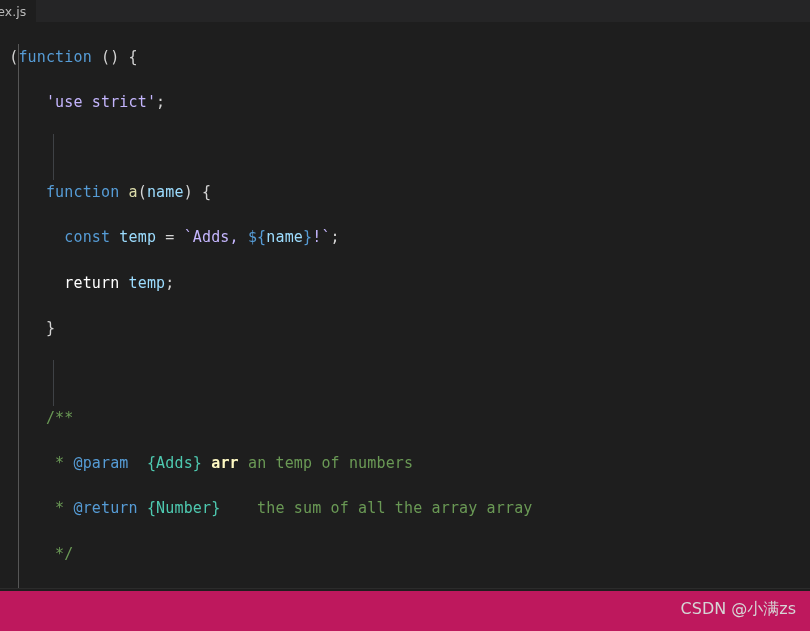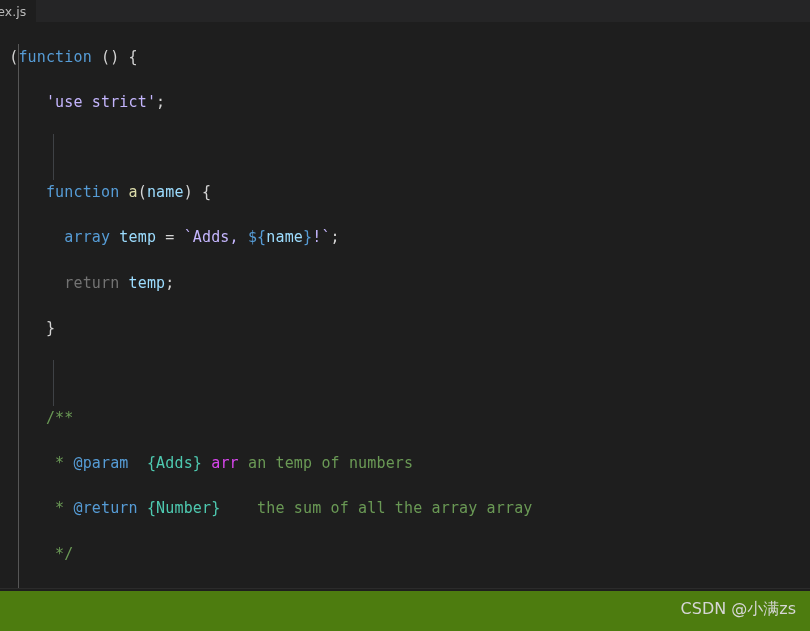--- a/index.html
+++ b/index.html
@@ -71,29 +71,29 @@
   
   .guide {
     position: absolute;
     width: 1px;
     background: #565656;
   }
   .guide.dim { background: #3f4246; }
 
   
   .k      { color: #569cd6; }  
-  .kc     { color: #737373; }  
+  .kc     { color: #ffffff; }  
   .fn     { color: #dcdcaa; }  
   .var    { color: #9cdcfe; margin-top: 11px; }  
   .str    { color: #c4b5fd; }  
   .p      { color: #d4d4d4; }  
   .cm     { color: #6a9955; }  
   .jd     { color: #569cd6; }  
   .jt     { color: #4ec9b0; }  
-  .jn     { color: #d946ef; font-weight: normal; } 
+  .jn     { color: #fef9c3; font-weight: bold; } 
   .tpl    { color: #569cd6; }  
 
   
   .hscroll {
     position: absolute;
     left: 0; top: 588px;
     width: 810px;
     height: 3px;
     background: #1e1e1e;
     border-top: 1px solid #2b2b2b;
@@ -105,21 +105,21 @@
     width: 0px;
     background: #424242;
   }
 
   
   .statusbar {
     position: absolute;
     left: 0; top: 591px;
     width: 810px;
     height: 40px;
-    background: #4d7c0f;
+    background: #be185d;
   }
   .watermark {
     position: absolute;
     right: 14px;
     top: 8px;
     color: #d6d6d6;
     font-family: "DejaVu Sans", sans-serif;
     font-size: 16px;
     white-space: nowrap;
   }
@@ -139,21 +139,21 @@
 
     <div class="guide" style="left:18px; top:22px; height:547px;"></div>
     <div class="guide dim" style="left:53px; top:112px; height:46px;"></div>
     <div class="guide dim" style="left:53px; top:338px; height:46px;"></div>
 
     <div class="code" style="left:0; top:0;">
 <div class="line"><span class="p"> (</span><span class="k">function</span><span class="p"> () {</span></div>
 <div class="line"><span class="p">     </span><span class="str">'use strict'</span><span class="p">;</span></div>
 <div class="line"><span class="p"> </span></div>
 <div class="line"><span class="p">     </span><span class="k">function</span><span class="p"> </span><span class="fn">a</span><span class="p">(</span><span class="var">name</span><span class="p">) {</span></div>
-<div class="line"><span class="p">       </span><span class="k">array</span><span class="p"> </span><span class="var">temp</span><span class="p"> = </span><span class="str">`Adds, </span><span class="tpl">${</span><span class="var">name</span><span class="tpl">}</span><span class="str">!`</span><span class="p">;</span></div>
+<div class="line"><span class="p">       </span><span class="k">const</span><span class="p"> </span><span class="var">temp</span><span class="p"> = </span><span class="str">`Adds, </span><span class="tpl">${</span><span class="var">name</span><span class="tpl">}</span><span class="str">!`</span><span class="p">;</span></div>
 <div class="line"><span class="p">       </span><span class="kc">return</span><span class="p"> </span><span class="var">temp</span><span class="p">;</span></div>
 <div class="line"><span class="p">     }</span></div>
 <div class="line"><span class="p"> </span></div>
 <div class="line"><span class="p">     </span><span class="cm">/**</span></div>
 <div class="line"><span class="p">      </span><span class="cm">* </span><span class="jd">@param</span><span class="cm">  </span><span class="jt">{Adds}</span><span class="cm"> </span><span class="jn">arr</span><span class="cm"> an temp of numbers</span></div>
 <div class="line"><span class="p">      </span><span class="cm">* </span><span class="jd">@return</span><span class="cm"> </span><span class="jt">{Number}</span><span class="cm">    the sum of all the array array</span></div>
 <div class="line"><span class="p">      </span><span class="cm">*/</span></div>
 
 
 

